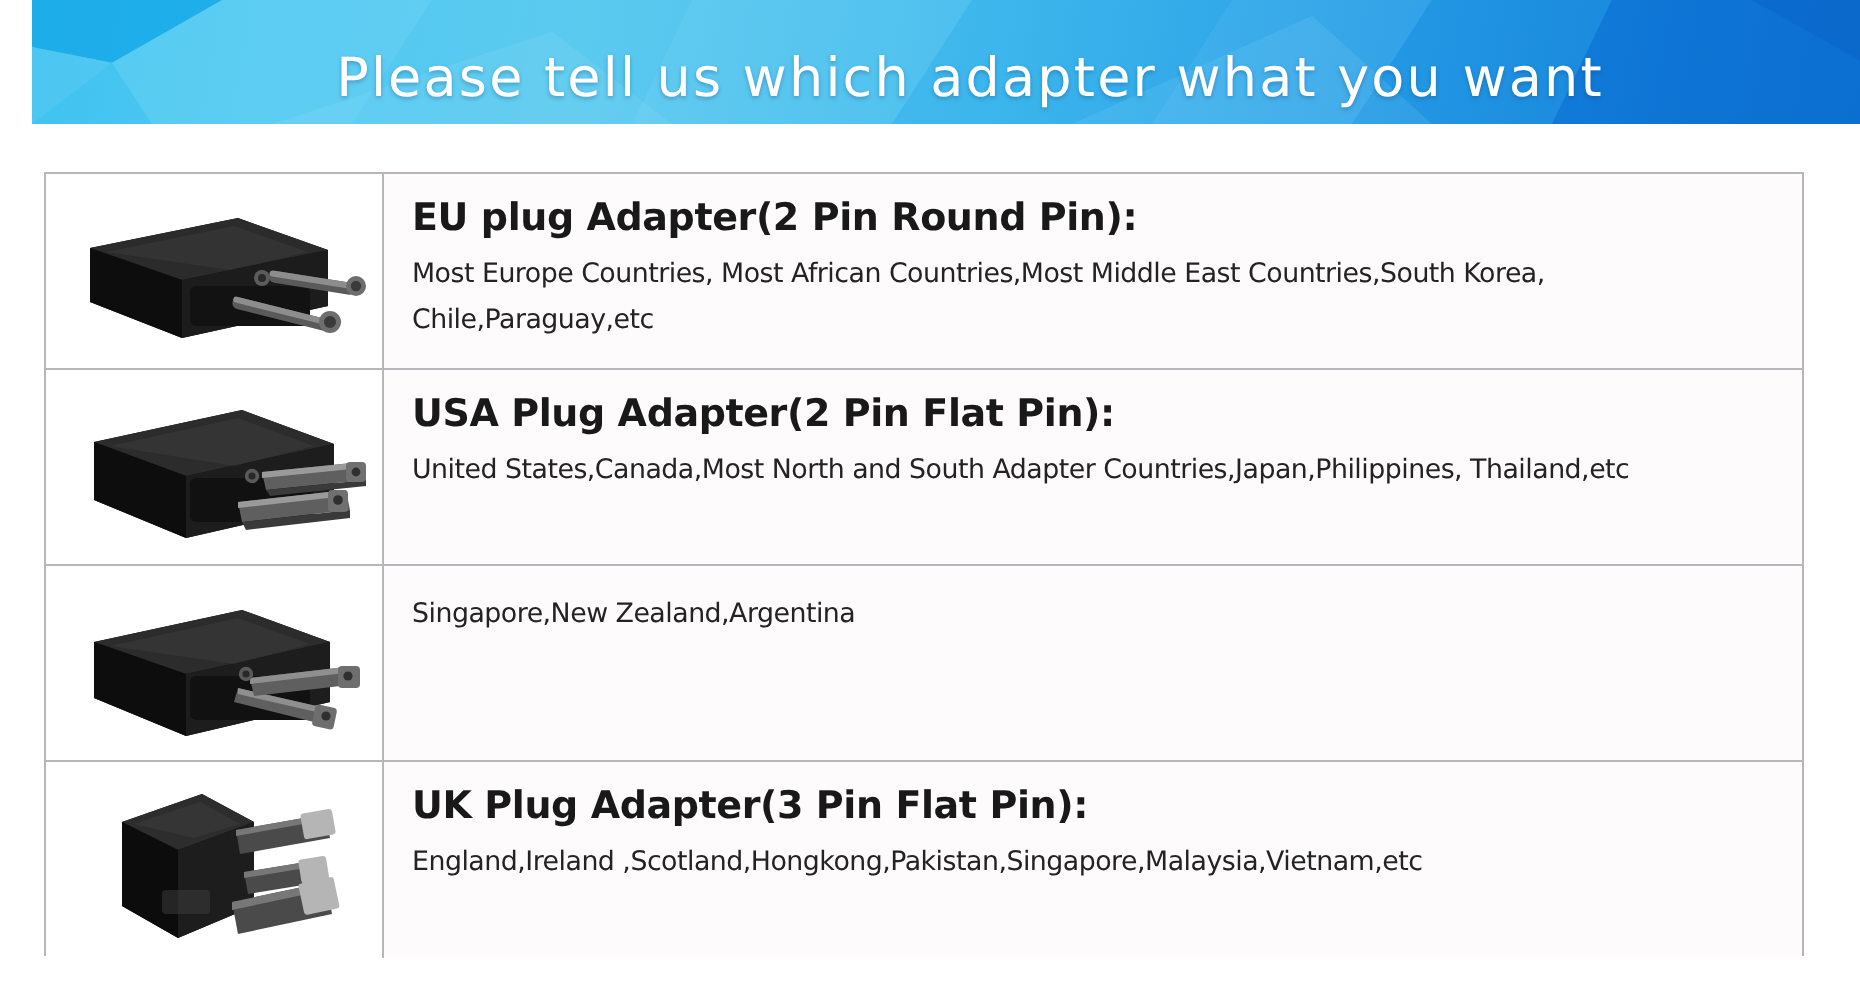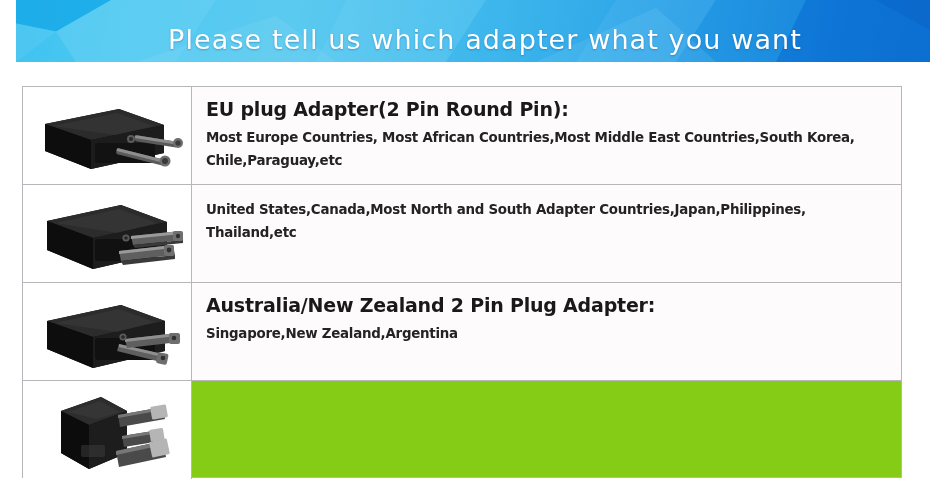--- a/index.html
+++ b/index.html
@@ -61,21 +61,21 @@
 
   
   .table-wrap {
     position: absolute;
     left: 22px;
     top: 86px;
     width: 880px;
     height: 392px;
     border: 1px solid #b9b6bb;
     box-sizing: border-box;
-    background: #84cc16;
+    background: #c4b5fd;
   }
   .trow {
     display: flex;
     height: 98px;
     box-sizing: border-box;
     border-bottom: 1px solid #b9b6bb;
   }
   .trow:last-child {
     border-bottom: none;
     height: 98px;
@@ -101,21 +101,21 @@
     font-size: 19px;
     font-weight: bold;
     color: #191919;
     line-height: 1.35;
     letter-spacing: -0.2px;
     white-space: nowrap;
   }
   .adapter-desc {
     font-family: "DejaVu Sans", sans-serif;
     font-size: 13.4px;
-    font-weight: 700;
+    font-weight: 400;
     color: #232323;
     line-height: 1.72;
     letter-spacing: -0.25px;
     margin-top: 3px;
   }
 
   .plug-svg {
     position: absolute;
     left: 0;
     top: 0;
@@ -202,20 +202,21 @@
             <polygon points="110,60 160,55 160,58 112,63" fill="#3a3a3a"></polygon>
             <rect x="150" y="46" width="10" height="10" rx="2" fill="#707070"></rect>
             <circle cx="155" cy="51" r="2.2" fill="#2f2f2f"></circle>
           </g>
           <circle cx="103" cy="53" r="3.6" fill="#5a5a5a"></circle>
           <circle cx="103" cy="53" r="1.8" fill="#282828"></circle>
         </g>
       </svg>
     </div>
     <div class="cell-txt">
+      <div class="adapter-title">USA Plug Adapter(2 Pin Flat Pin):</div>
       <div class="adapter-desc">United States,Canada,Most North and South Adapter Countries,Japan,Philippines, Thailand,etc</div>
     </div>
   </div>
 
   <div class="trow">
     <div class="cell-img">
       <svg class="plug-svg" viewBox="0 0 169 97">
         <g>
           <path d="M24 38 L98 22 L142 38 L142 68 L70 85 L24 66 Z" fill="#141414"></path>
           <path d="M24 38 L98 22 L142 38 L70 54 Z" fill="#2c2c2c"></path>
@@ -234,21 +235,20 @@
             <polygon points="102,56 154,50 154,53 102,59" fill="#8f8f8f"></polygon>
             <rect x="146" y="50" width="11" height="11" rx="2" fill="#6e6e6e"></rect>
             <circle cx="151" cy="55" r="2.3" fill="#2f2f2f"></circle>
           </g>
           <circle cx="100" cy="54" r="3.6" fill="#5a5a5a"></circle>
           <circle cx="100" cy="54" r="1.8" fill="#282828"></circle>
         </g>
       </svg>
     </div>
     <div class="cell-txt">
-      <div class="adapter-title">Australia/New Zealand 2 Pin Plug Adapter:</div>
       <div class="adapter-desc">Singapore,New Zealand,Argentina</div>
     </div>
   </div>
 
   <div class="trow">
     <div class="cell-img">
       <svg class="plug-svg" viewBox="0 0 169 97">
         <g>
           <path d="M38 30 L78 16 L104 30 L104 72 L66 88 L38 72 Z" fill="#141414"></path>
           <path d="M38 30 L78 16 L104 30 L66 44 Z" fill="#2d2d2d"></path>
@@ -267,15 +267,19 @@
             <rect x="126" y="49" width="14" height="12" rx="1.5" fill="#b5b5b5" transform="rotate(-9 126 49)"></rect>
           </g>
           <g>
             <polygon points="93,70 140,60 143,76 96,86" fill="#4a4a4a"></polygon>
             <polygon points="93,70 140,60 140,64 93,74" fill="#777777"></polygon>
             <rect x="126" y="61" width="18" height="16" rx="1.5" fill="#b5b5b5" transform="rotate(-12 126 61)"></rect>
           </g>
         </g>
       </svg>
     </div>
+    <div class="cell-txt">
+      <div class="adapter-title">UK Plug Adapter(3 Pin Flat Pin):</div>
+      <div class="adapter-desc">England,Ireland ,Scotland,Hongkong,Pakistan,Singapore,Malaysia,Vietnam,etc</div>
+    </div>
   </div>
 
 </div>
 
 </body></html>

